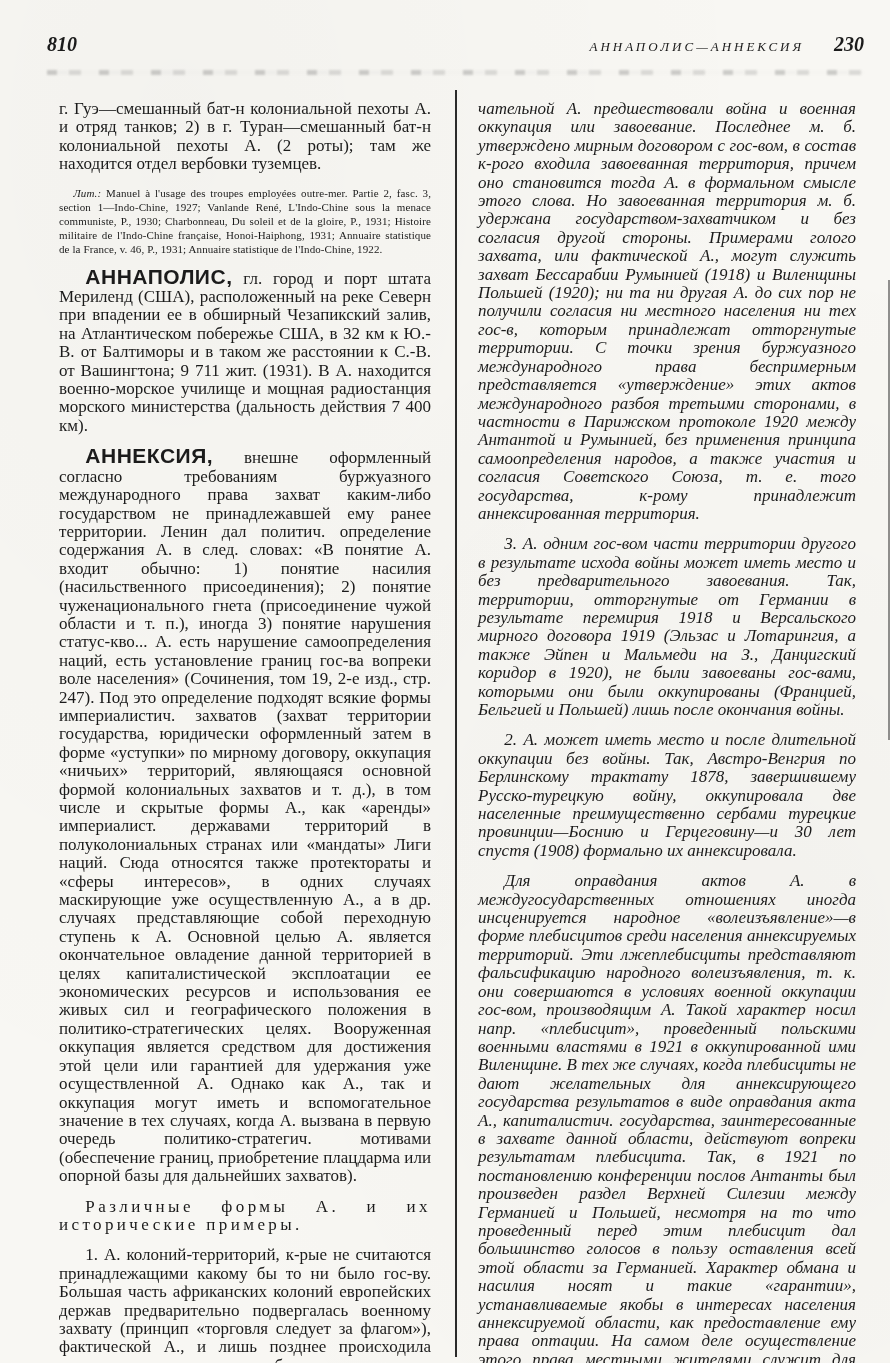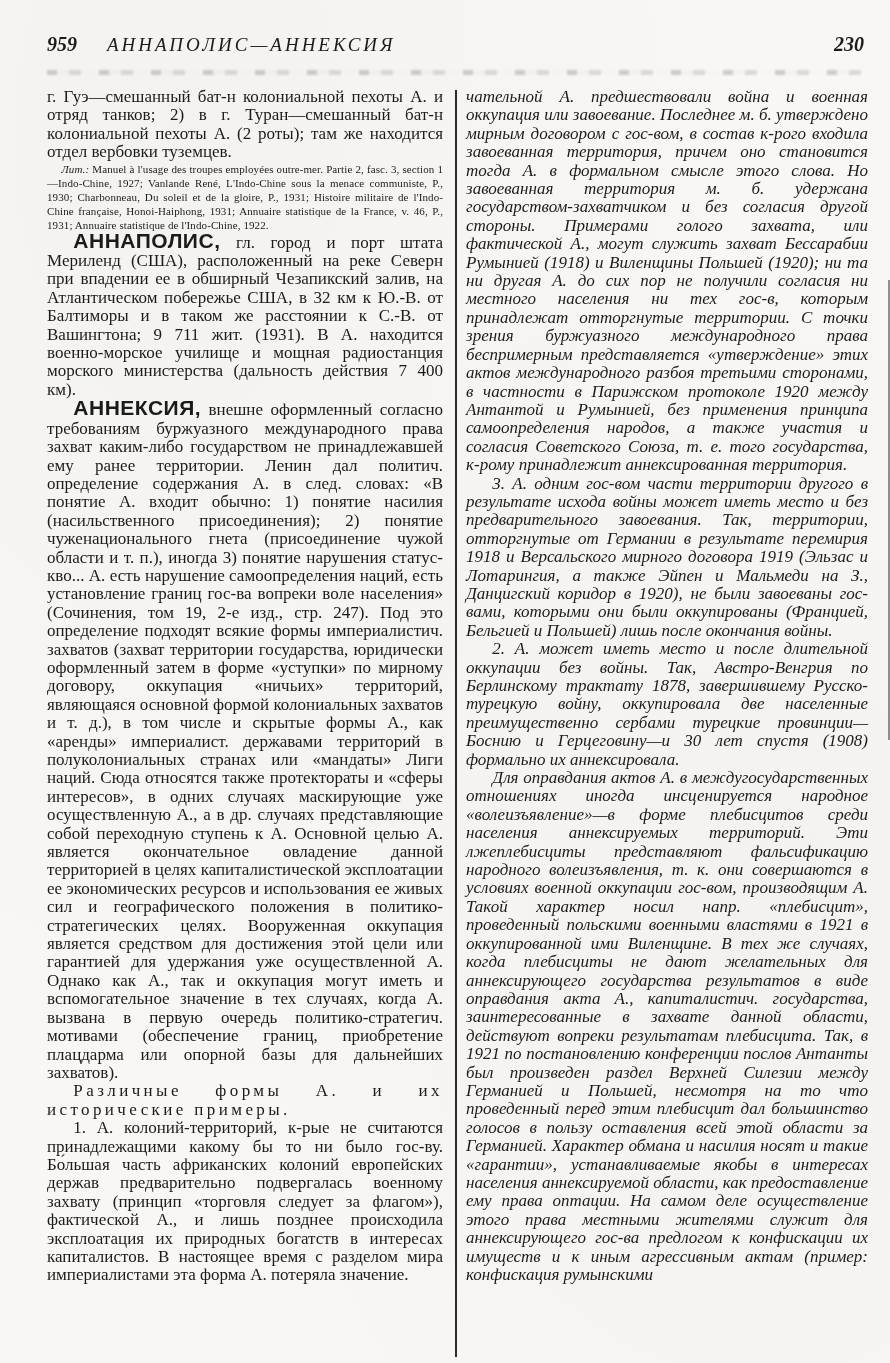--- a/index.html
+++ b/index.html
@@ -21,22 +21,22 @@
   .page-header {
     position: absolute; top: 34px; left: 47px; right: 26px;
     display: flex; align-items: baseline;
   }
   .page-number {
     font-weight: bold; font-style: italic; font-size: 20px; line-height: 1;
     width: 60px;
   }
   .page-number.right { text-align: right; }
   .running-title {
-    flex: 1; text-align: left;
-    font-style: italic; font-size: 19px; letter-spacing: 3px;
+    flex: 1; text-align: right;
+    font-style: italic; font-size: 13px; letter-spacing: 3px;
     line-height: 1;
   }
   .ghost-rule {
     position: absolute; top: 70px; left: 47px; right: 26px; height: 5px;
     background: repeating-linear-gradient(90deg,
       rgba(70,70,70,0.45) 0 10px, rgba(70,70,70,0.05) 10px 22px,
       rgba(70,70,70,0.3) 22px 34px, rgba(70,70,70,0.02) 34px 52px);
     filter: blur(1.1px);
     opacity: 0.55;
   }
@@ -50,40 +50,40 @@
   }
   .col.left  { width: 397px; }
   .col.right { width: 403px; font-style: italic; }
   .column-divider {
     width: 2px; background: #2b2b2b; margin: 2px 9px 0 12px;
   }
   .edge-artifact {
     position: absolute; right: 0px; top: 280px; height: 460px; width: 2px;
     background: rgba(40,40,40,0.5); filter: blur(0.6px);
   }
-  p { margin: 0; text-indent: 1.55em; }
+  p { margin: 12px; text-indent: 1.55em; }
   p.noindent { text-indent: 0; }
   .lit {
     font-size: 11px; line-height: 14px; text-indent: 1.3em;
     letter-spacing: 0.1px;
   }
   .lit-label { font-style: italic; }
   .headword {
     font-family: "Liberation Sans", sans-serif;
     font-weight: 700; font-size: 21px; letter-spacing: 0.5px;
   }
   .section-heading { letter-spacing: 3.4px; }
 </style>
 </head>
 <body>
 
 <div class="page">
 
   <header class="page-header">
-    <span class="page-number">959</span>
+    <span class="page-number">810</span>
     <span class="running-title">АННАПОЛИС—АННЕКСИЯ</span>
     <span class="page-number right">230</span>
   </header>
 
   <div class="ghost-rule"></div>
   <div class="edge-artifact"></div>
 
   <div class="columns">
 
     <div class="col left">

